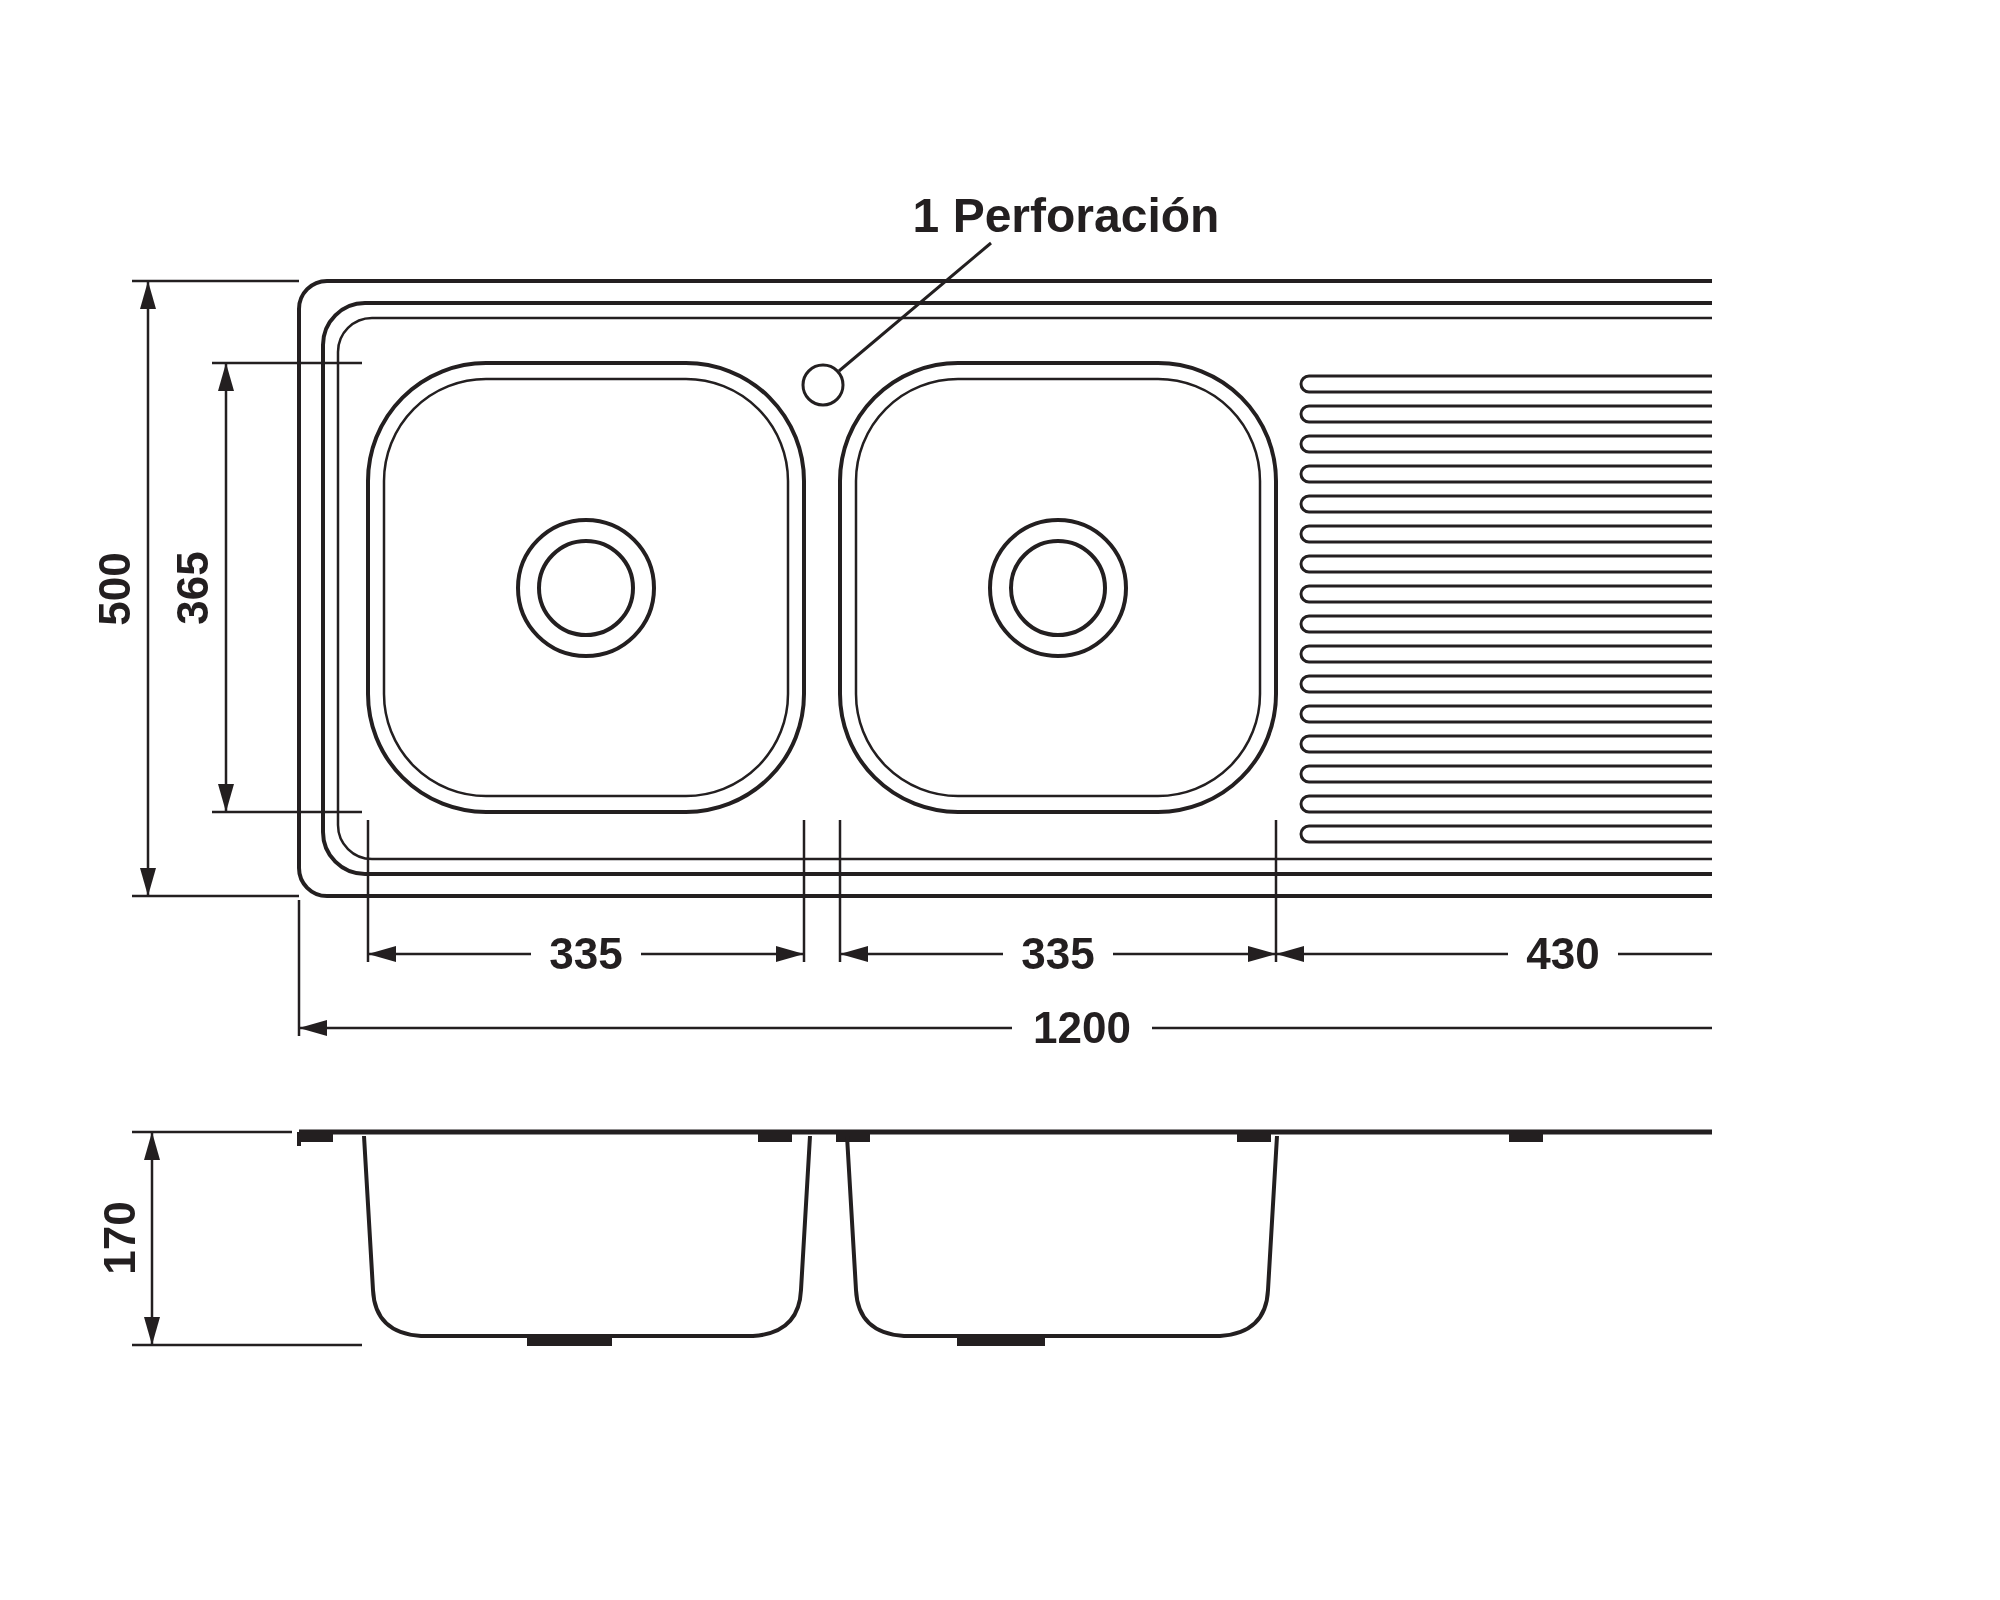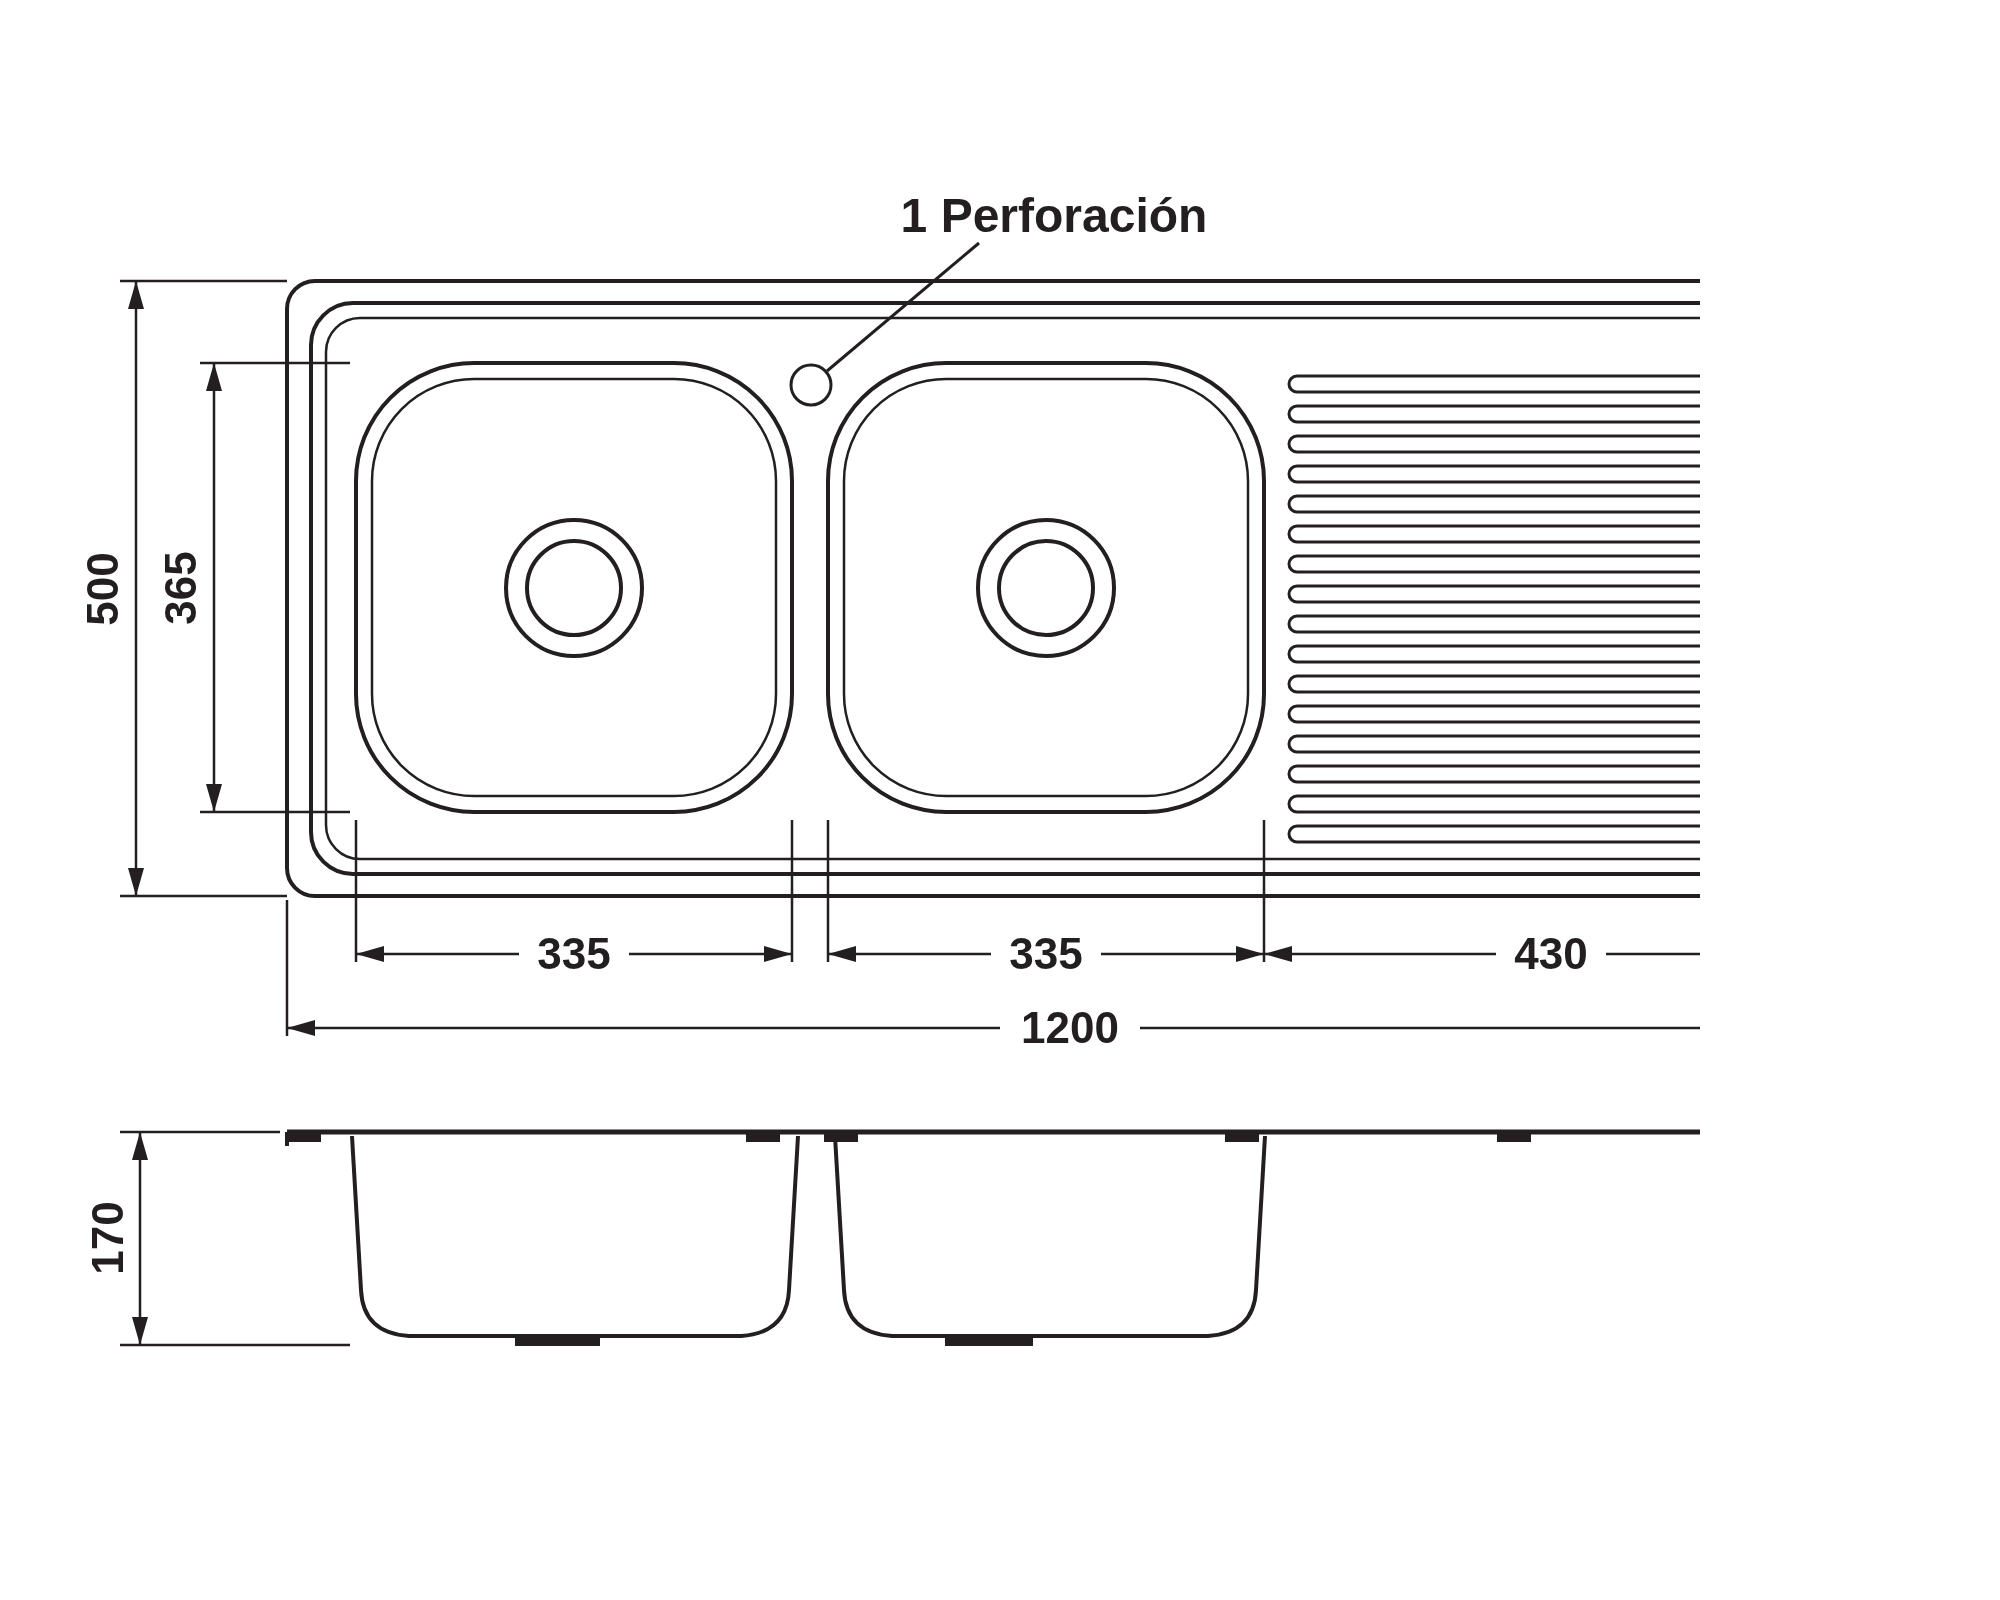--- a/index.html
+++ b/index.html
@@ -1,17 +1,17 @@
 <!DOCTYPE html>
 <html style="--line: #231f20; --bg: #ffffff;"><head>
 <meta charset="utf-8">
 <style>
   :root { --line:#231f20; --bg:#ffffff; }
   html,body { margin:0; padding:0; background:var(--bg); }
-  .wrap { width:1700px; height:1600px; background:var(--bg); position:relative; overflow:hidden; }
+  .wrap { width:1700px; height:1600px; background:var(--bg); position:relative; overflow:hidden;padding-left:12px; }
   svg { display:block; width:2000px; height:1600px; }
   .ln   { stroke:var(--line); fill:none; stroke-linejoin:round; }
   .thin { stroke-width:2.5; }
   .mid  { stroke-width:3; }
   .thick{ stroke-width:4; }
   .xthick{ stroke-width:5; }
   .fillshape { fill:var(--line); stroke:none; }
   .arrow { fill:var(--line); stroke:none; }
   .mask { fill:var(--bg); stroke:none; }
   .dimtxt { font:700 44px "Liberation Sans", sans-serif; fill:var(--line); }

